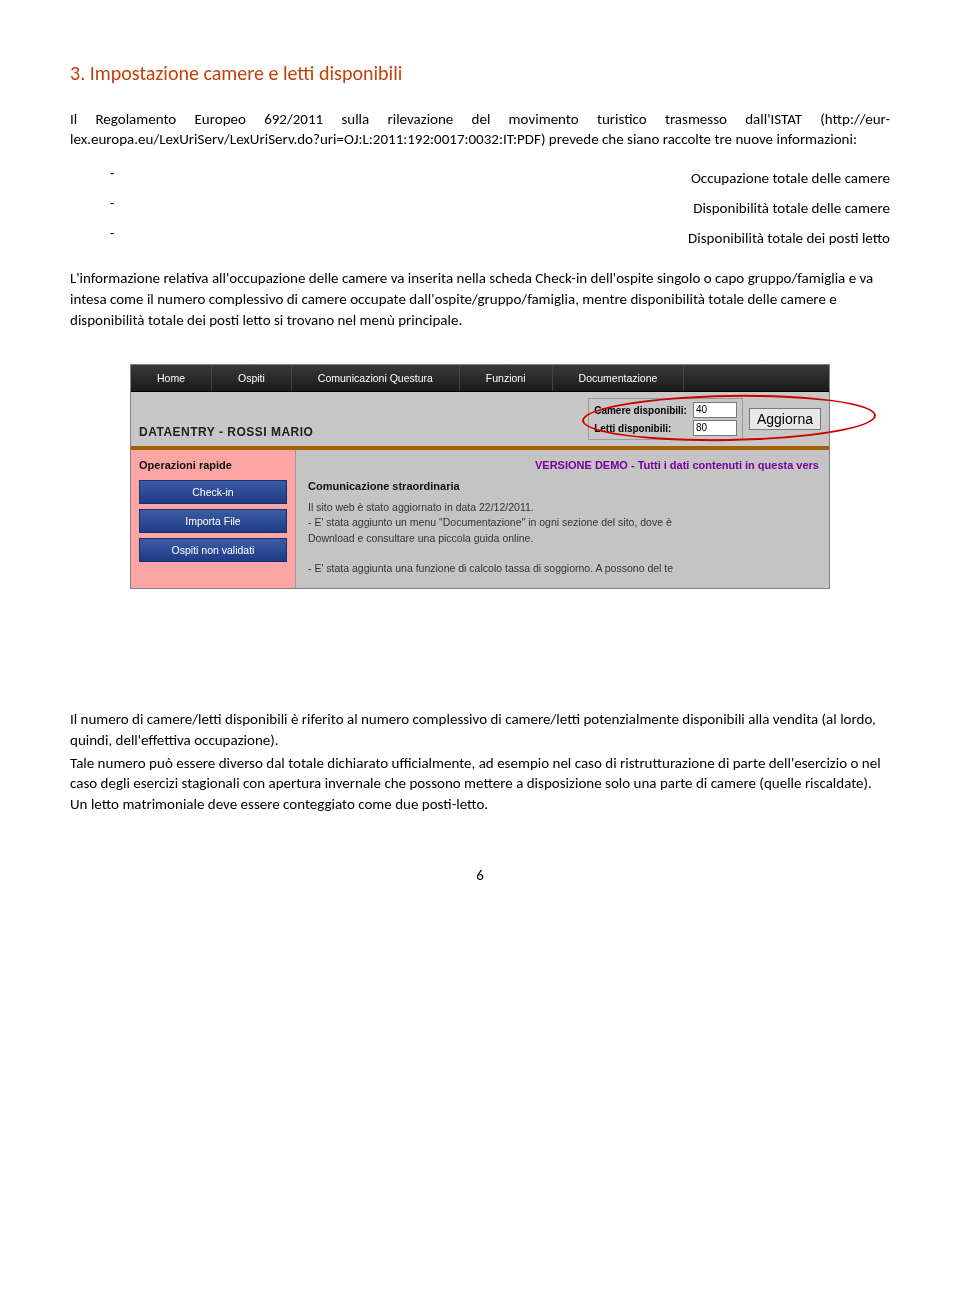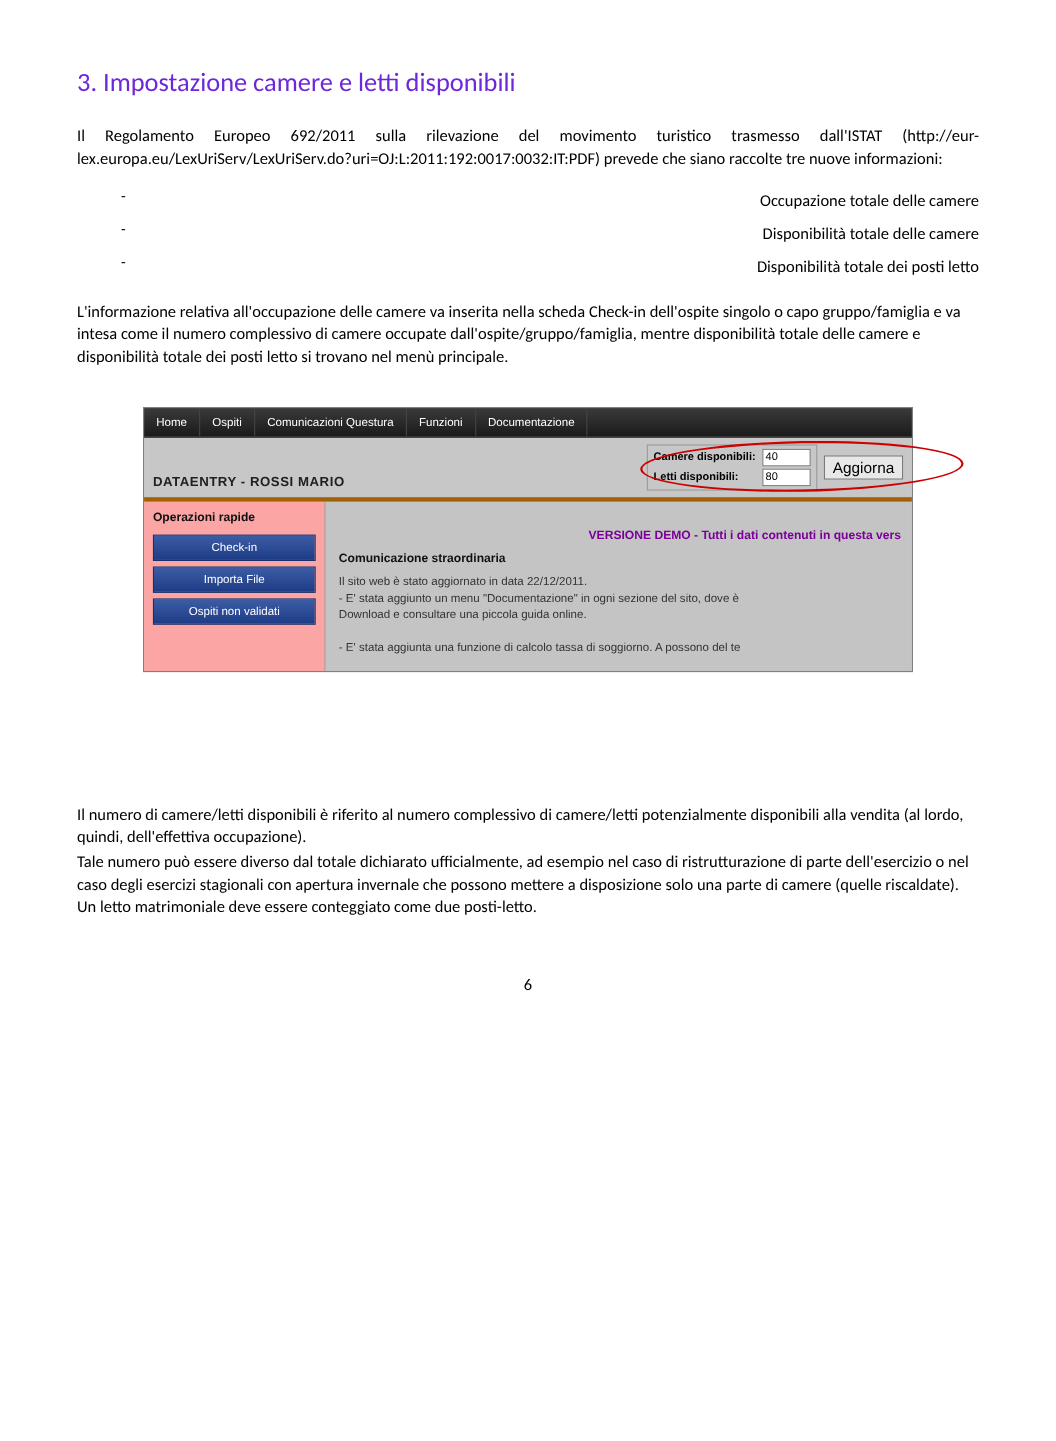--- a/index.html
+++ b/index.html
@@ -7,22 +7,22 @@
     font-size: 15px;
     color: #000;
     background: #fff;
     margin: 0;
     padding: 60px 70px 40px 70px;
     width: 960px;
     box-sizing: border-box;
     line-height: 1.35;
   }
   h2 {
-    font-size: 24px;
-    color: #6d28d9;
+    font-size: 20px;
+    color: #c2410c;
     font-weight: normal;
     margin: 0 0 22px 0;
   }
   p.intro {
     text-align: justify;
     margin: 0 0 18px 0;
   }
   ul.bullets {
     list-style: none;
     padding: 0;
@@ -56,21 +56,21 @@
     font-size: 11px;
     color: #000;
   }
   .menubar {
     background: linear-gradient(#3a3a3a, #1a1a1a);
     display: flex;
     border-bottom: 1px solid #000;
   }
   .menubar .mitem {
     color: #fff;
-    padding: 6px 11px;
+    padding: 6px 26px;
     font-size: 10.5px;
     border-right: 1px solid #444;
     cursor: pointer;
   }
   .toolbar {
     background: #c7c7c7;
     display: flex;
     align-items: flex-end;
     padding: 6px 8px;
     border-bottom: 4px solid #a16207;
@@ -150,21 +150,21 @@
     border: 1px solid #18306d;
     font-family: Verdana, sans-serif;
     font-size: 10.5px;
     padding: 5px 4px;
     margin-bottom: 5px;
     cursor: pointer;
     text-align: center;
   }
   .content {
     flex: 1;
-    padding: 24px 10px 12px 12px;
+    padding: 8px 10px 12px 12px;
     background: #c4c4c4;
     overflow: hidden;
   }
   .version-banner {
     color: #7a0099;
     font-weight: bold;
     font-size: 11px;
     text-align: right;
     white-space: nowrap;
     margin-bottom: 6px;

